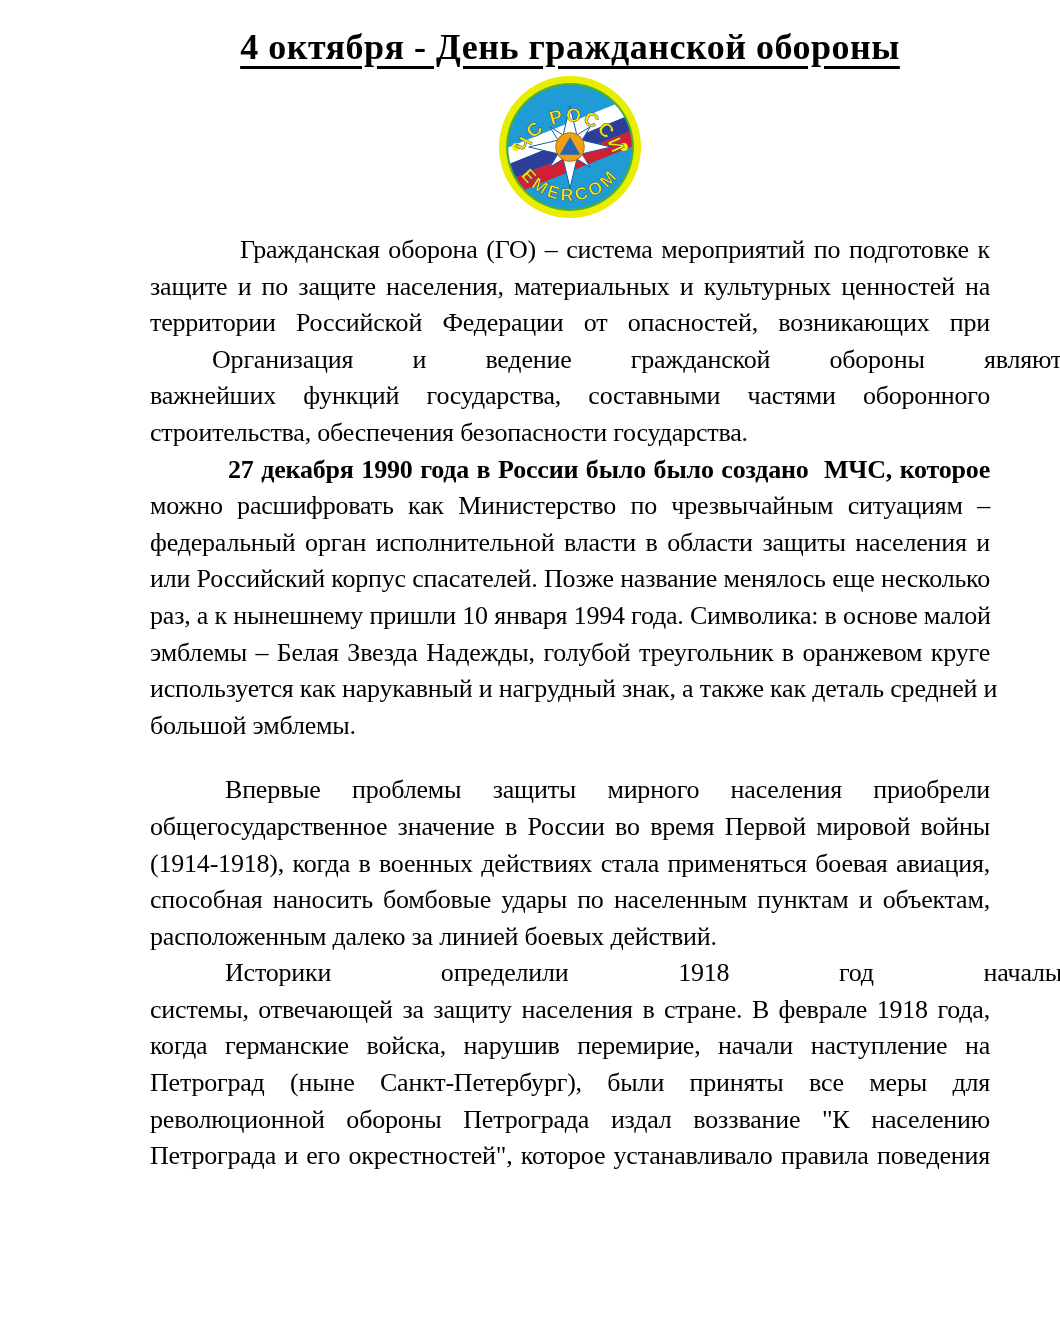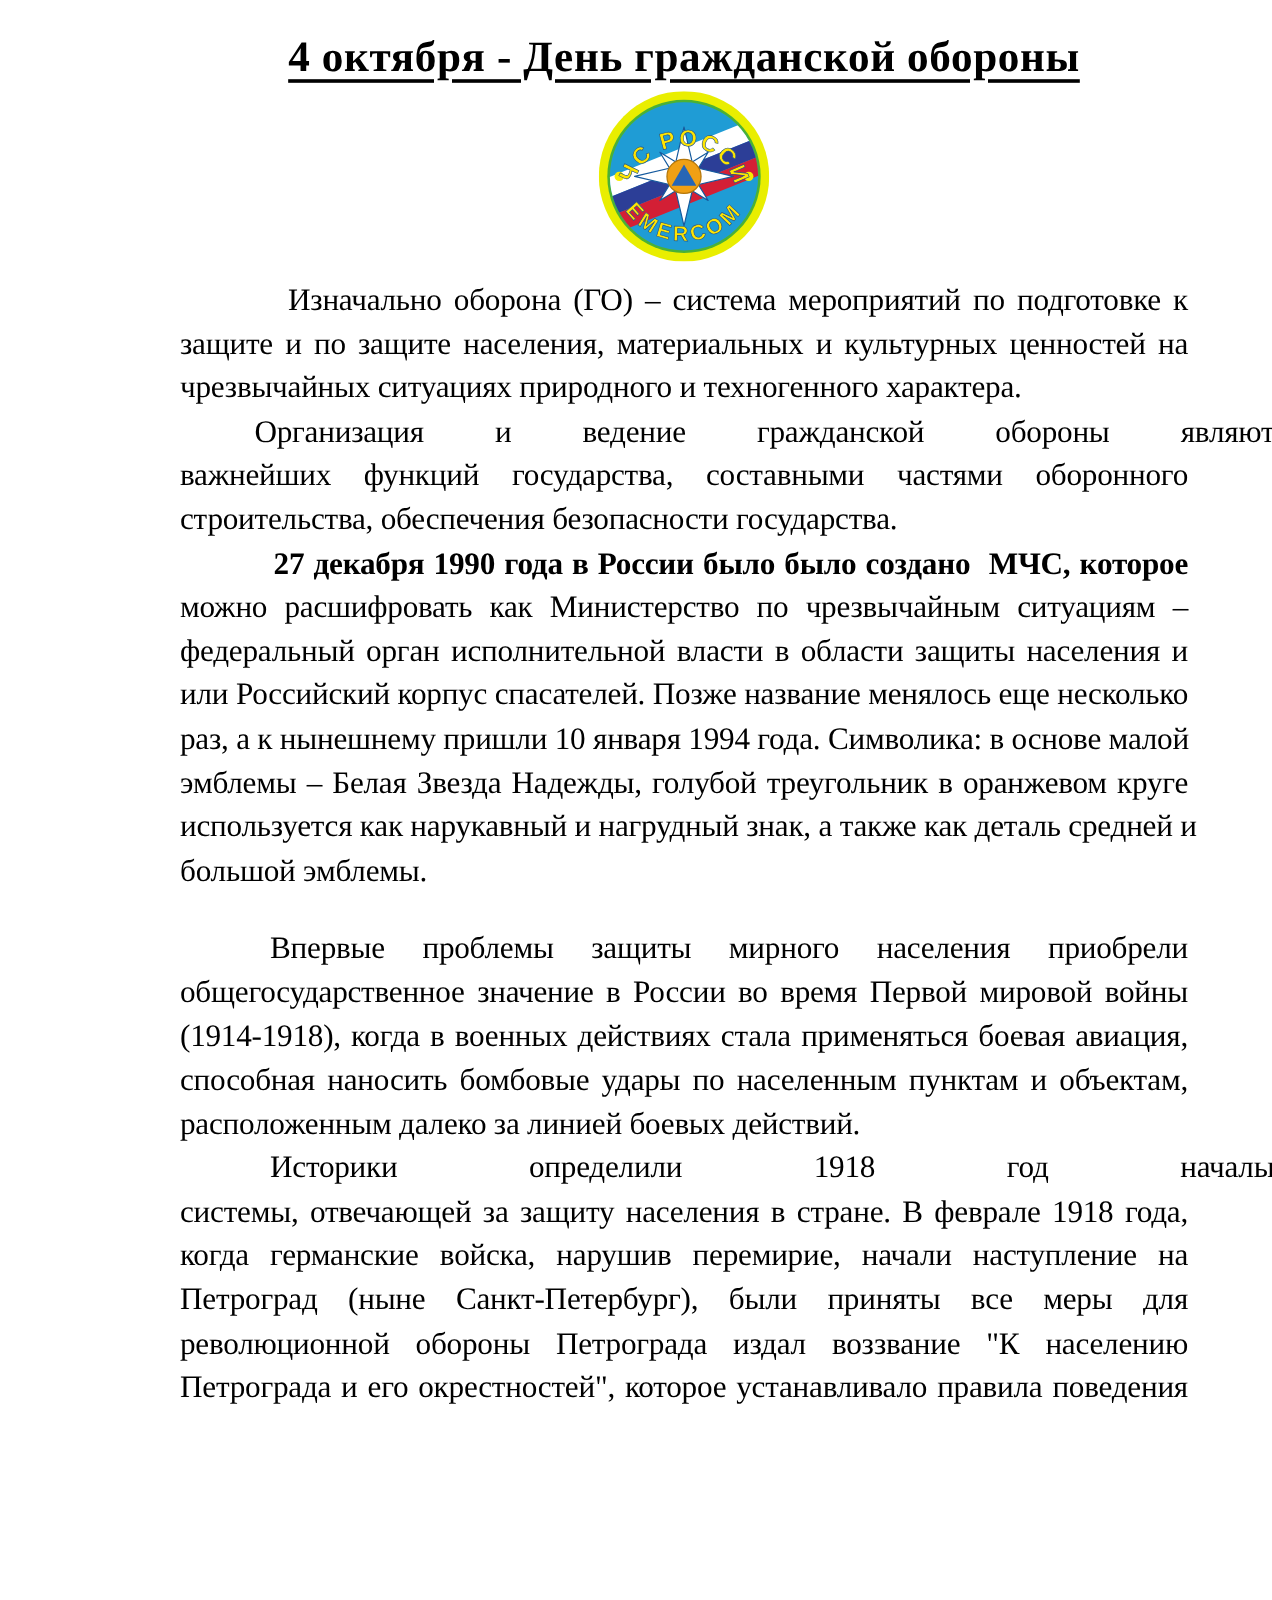--- a/index.html
+++ b/index.html
@@ -94,23 +94,23 @@
       </text>
       <text font-family="Liberation Sans, sans-serif" font-size="25" font-weight="bold" letter-spacing="4.5" stroke="#1a4f8c" stroke-width="0.7" fill="#ffe500">
         <textPath href="#arcBot" startOffset="50%" text-anchor="middle">EMERCOM</textPath>
       </text>
     </svg>
   </div>
 
   <div class="body-text">
 
     <div class="para">
-      <div class="ln j ind90">Изначально оборона (ГО) – система мероприятий по подготовке к</div>
+      <div class="ln j ind90">Гражданская оборона (ГО) – система мероприятий по подготовке к</div>
       <div class="ln j">защите и по защите населения, материальных и культурных ценностей на</div>
-      <div class="ln">чрезвычайных ситуациях природного и техногенного характера.</div>
+      <div class="ln j">территории Российской Федерации от опасностей, возникающих при</div>
     </div>
 
     <div class="para">
       <div class="ln jw ind62">Организация и ведение гражданской обороны&nbsp;являют</div>
       <div class="ln j">важнейших функций&nbsp;государства, составными частями оборонного</div>
       <div class="ln">строительства, обеспечения безопасности государства.</div>
     </div>
 
     <div class="para">
       <div class="ln j ind78">27 декабря 1990 года в России было было создано &nbsp;МЧС, которое</div>

